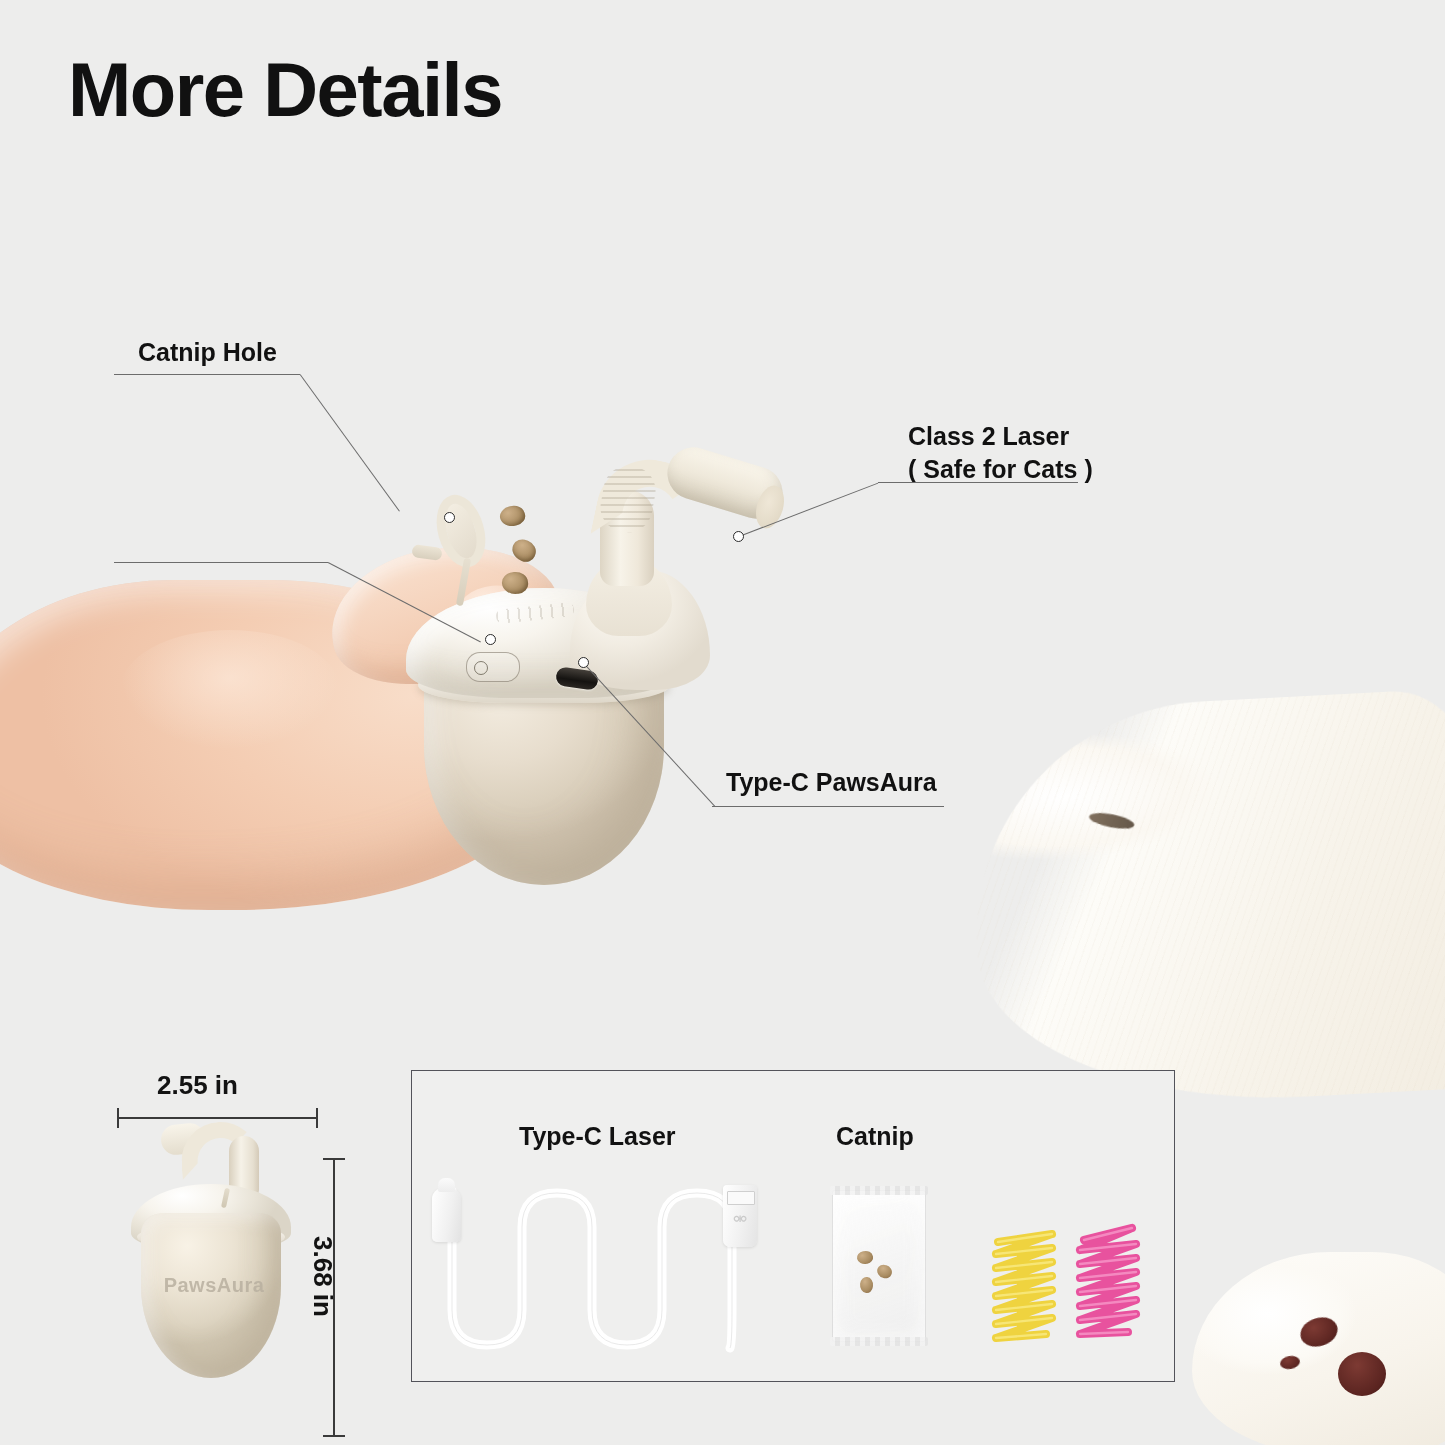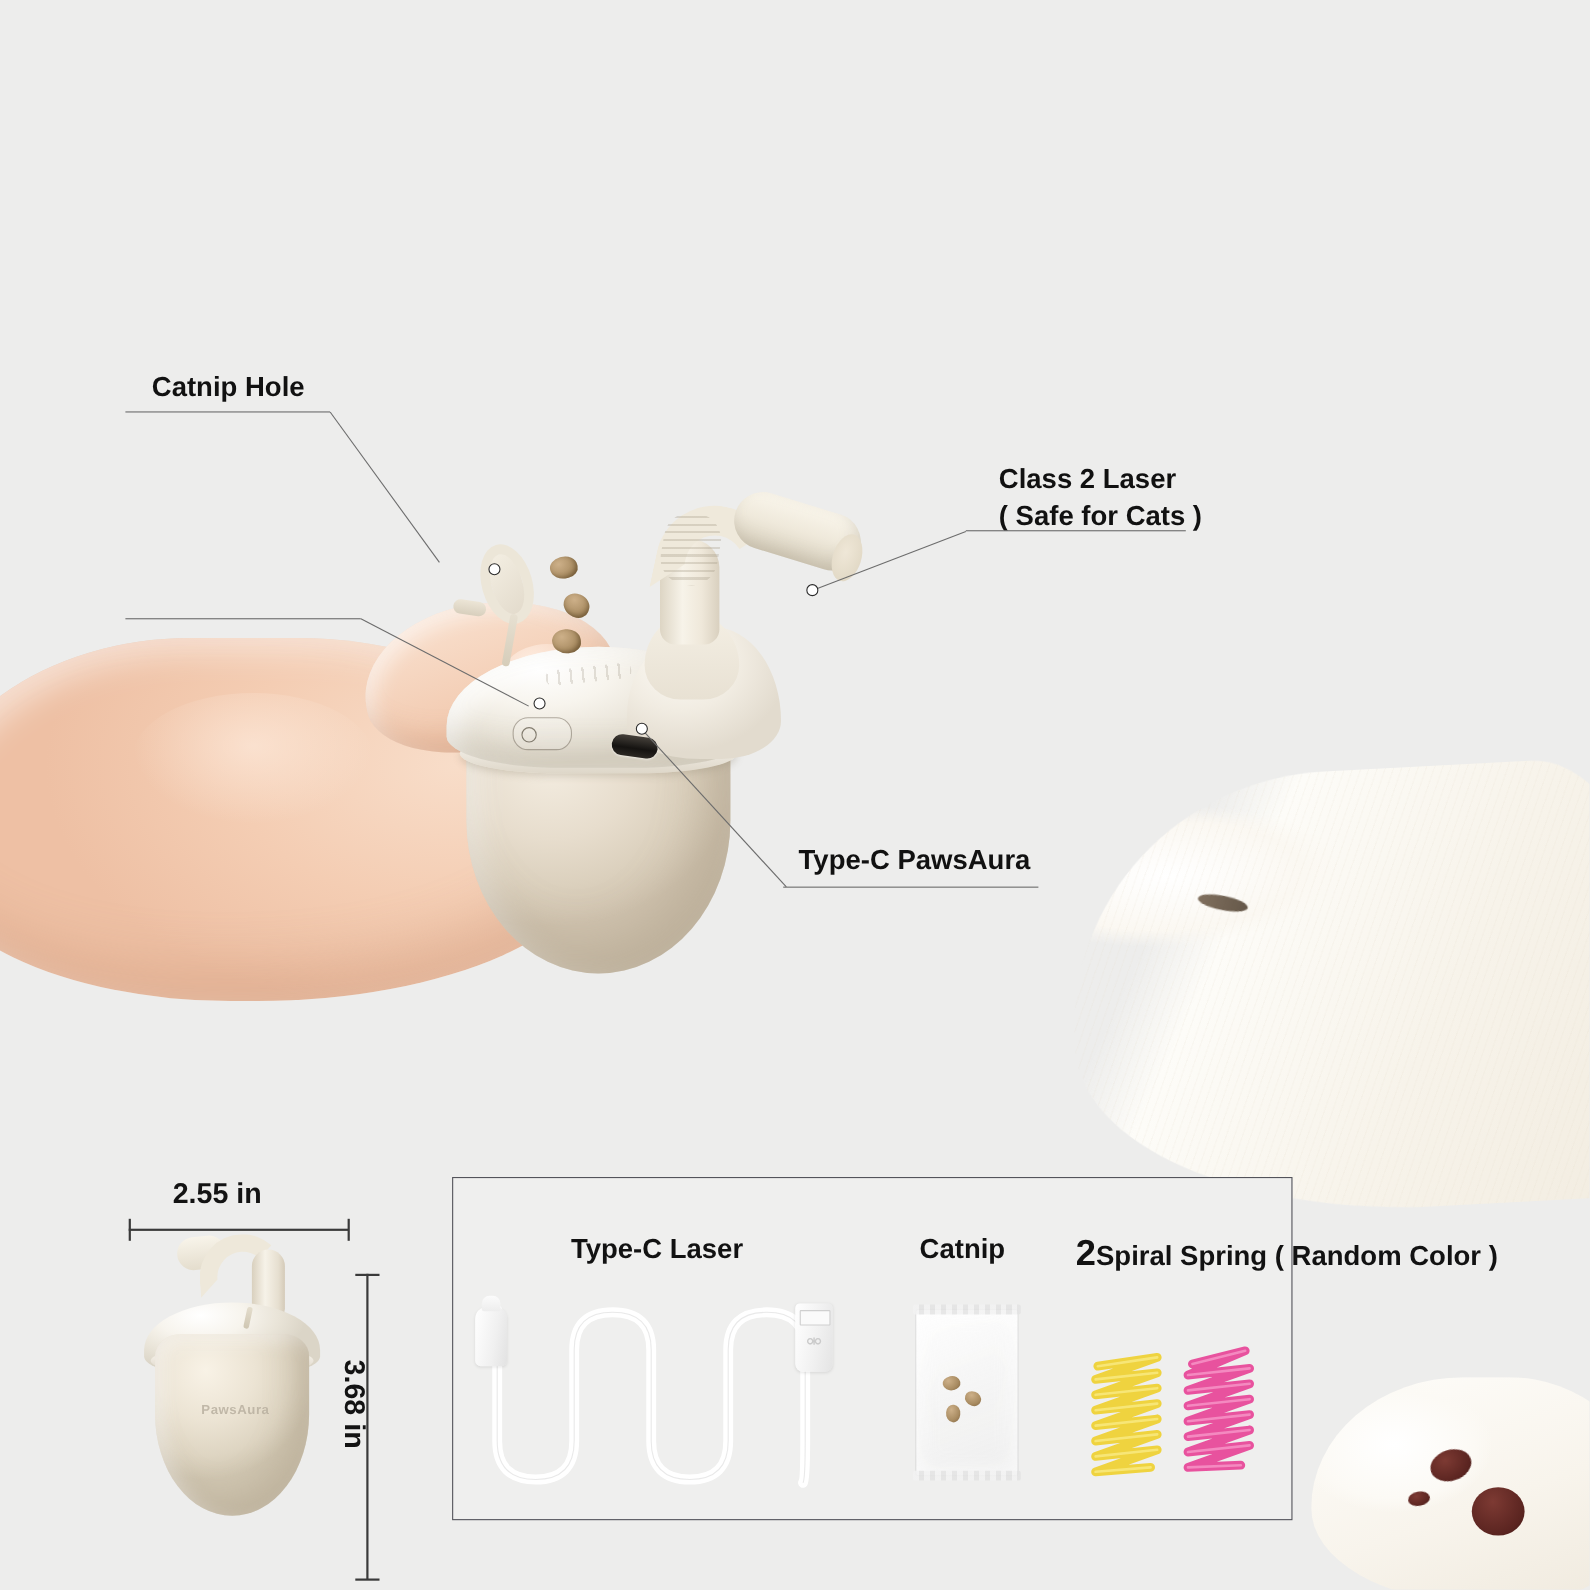--- a/index.html
+++ b/index.html
@@ -226,21 +226,21 @@
     background:linear-gradient(180deg,#faf7f1,#e9e3d8 60%,#dcd5c7);
     border-radius:50%/70%;
   }
   .sp-dome{
     position:absolute;left:36px;top:144px;width:160px;height:66px;
     background:radial-gradient(ellipse 60% 76% at 32% 18%,#ffffff 0%,#f7f4ed 42%,#e9e4d8 74%,#dbd5c7 100%);
     border-radius:58% 58% 42% 42% / 76% 76% 30% 30%;
   }
   .sp-logo{
     position:absolute;left:64px;top:234px;width:110px;text-align:center;
-    font-size:12px;letter-spacing:.5px;font-weight:600;color:#b9b0a0;opacity:.85;
+    font-size:20px;letter-spacing:.5px;font-weight:600;color:#b9b0a0;opacity:.85;
   }
   .sp-spout-stem{
     position:absolute;left:134px;top:96px;width:30px;height:62px;
     background:linear-gradient(90deg,#d9d0be,#f6f2e8 40%,#e6dfd0 80%,#d4cab8);
     border-radius:15px 15px 8px 8px;
   }
   .sp-spout-bend{
     position:absolute;left:86px;top:82px;width:78px;height:56px;
     border:16px solid #eee8da;border-bottom-color:transparent;border-right-color:transparent;
     border-radius:40px 40px 0 0;box-sizing:border-box;transform:rotate(-3deg);
@@ -307,20 +307,21 @@
 
   
   .spring{position:absolute;}
   .spring svg{display:block;}
 </style>
 </head>
 <body>
 
 <div class="stage">
 
+  <div class="page-title">More Details</div>
 
   <div class="main-shot">
 
     <div class="hand"></div>
     <div class="knuckle"></div>
     <div class="thumb"></div>
     <div class="nail"></div>
 
     <div class="dev-body"></div>
     <div class="dev-collar"></div>
@@ -410,24 +411,20 @@
   <div class="bonus-box"></div>
 
   <div class="bonus-label" style="left:519px;top:1120px;">
     <span>Type-C Laser</span>
   </div>
 
   <div class="bonus-label" style="left:836px;top:1120px;">
     <span>Catnip</span>
   </div>
 
-  <div class="bonus-label" style="left:978px;top:1118px;">
-    <span class="big">2</span><span>Spiral Spring</span>
-    <span class="l2">( Random Color )</span>
-  </div>
 
   <div class="cable">
     <svg width="350" height="185" viewBox="0 0 350 185" fill="none" xmlns="http://www.w3.org/2000/svg">
       <path d="M12 6 L12 125 Q12 160 47 160 Q82 160 82 125 L82 42 Q82 8 117 8 Q152 8 152 42 L152 125 Q152 160 187 160 Q222 160 222 125 L222 42 Q222 8 257 8 Q292 8 292 42 L292 125 Q292 160 290 163" stroke="#ffffff" stroke-width="9" stroke-linecap="round"></path>
       <path d="M12 6 L12 125 Q12 160 47 160 Q82 160 82 125 L82 42 Q82 8 117 8 Q152 8 152 42 L152 125 Q152 160 187 160 Q222 160 222 125 L222 42 Q222 8 257 8 Q292 8 292 42 L292 125 Q292 160 290 163" stroke="#e3e3e3" stroke-width="1" fill="none" opacity="0.8"></path>
     </svg>
   </div>
   <div class="conn-c"></div>
   <div class="conn-a">
     <span class="usb-glyph">⚮</span>

